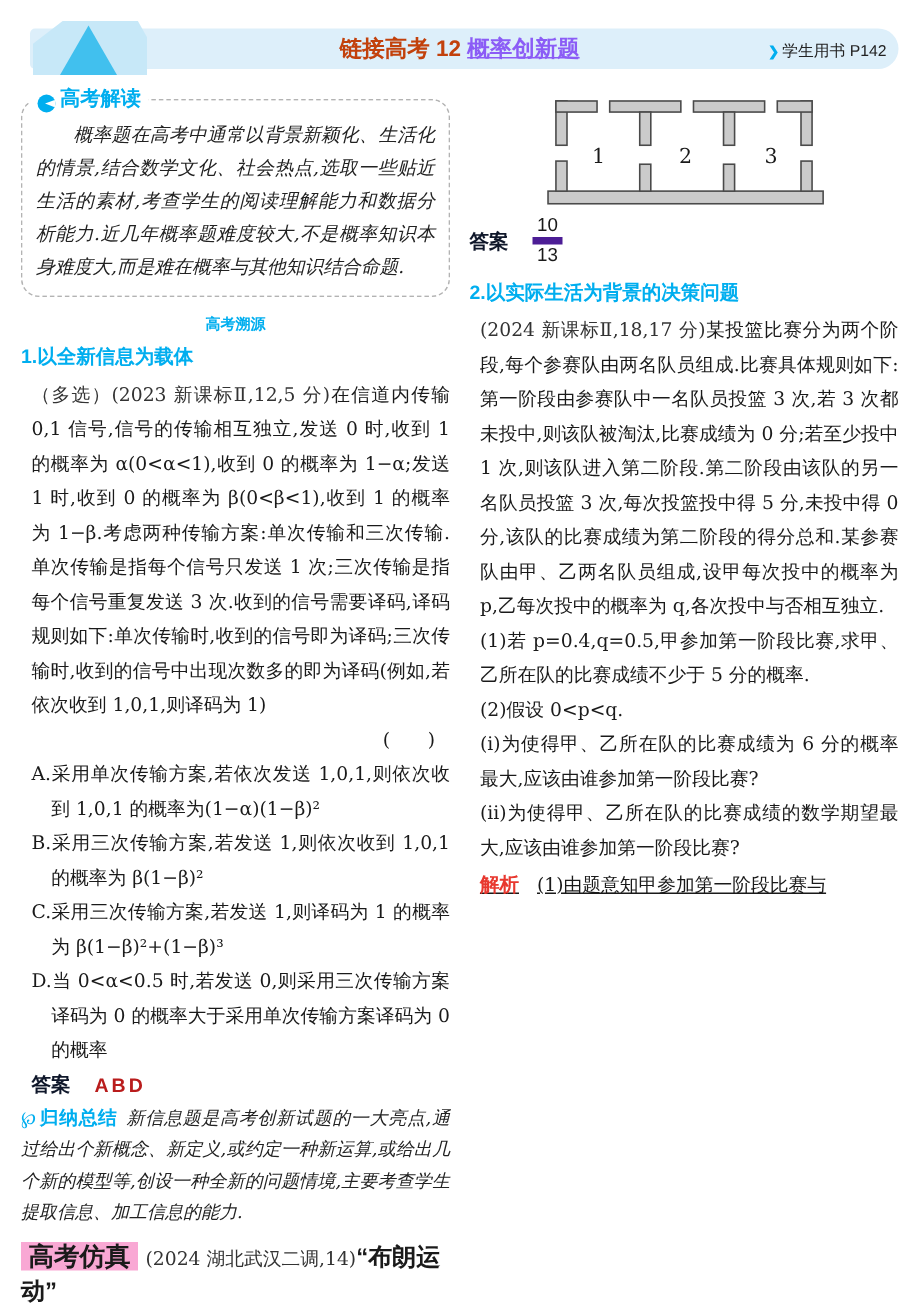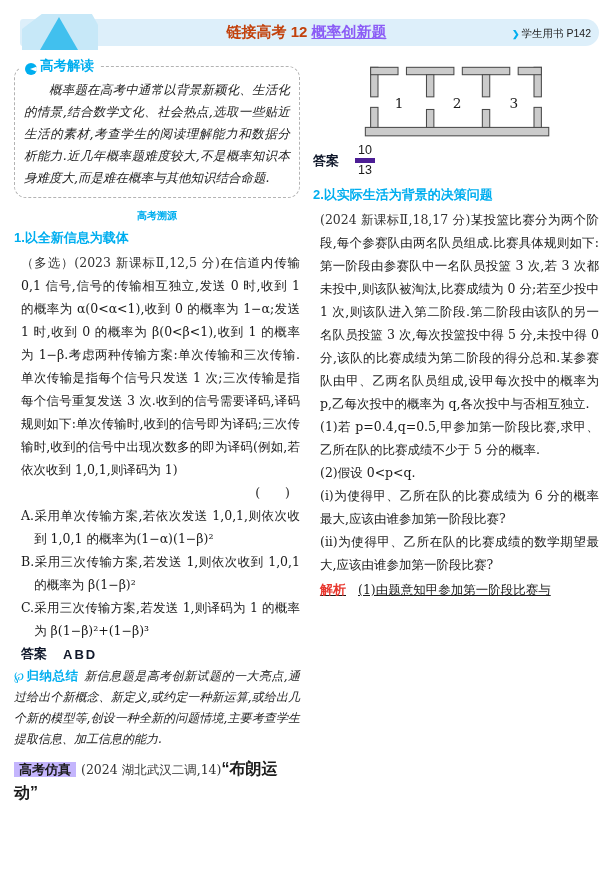--- a/index.html
+++ b/index.html
@@ -56,31 +56,31 @@
   
   .qtext { font-size:12.5px; line-height:23px; text-align:justify; margin:0; padding-left:7px; }
   .qtext-flush { padding-left:0; }
   .tag { color:#333; }
   .bracket { text-align:right; padding-right:10px; line-height:23px; font-size:12.5px; margin:0; }
   .option { font-size:12.5px; line-height:23px; text-align:justify; margin:0;
             padding-left:calc(7px + 1.05em); text-indent:-1.05em; }
   .answer-row { display:flex; align-items:center; gap:16px; padding-left:7px; margin:3px 0 2px;
                 font-family:"Liberation Sans",sans-serif; }
   .answer-label { color:#0f172a; font-weight:bold; font-size:13px; }
-  .answer-val { color:#0f172a; font-weight:bold; font-size:13px; letter-spacing:2px; }
+  .answer-val { color:#b91c1c; font-weight:bold; font-size:13px; letter-spacing:2px; }
 
   .guina { font-size:12px; line-height:21px; text-align:justify; font-style:italic;
            margin:3px 0 0 0; color:#222; }
   .guina-label { font-style:normal; color:#00aeef; font-weight:bold;
                  font-family:"Liberation Sans",sans-serif; font-size:12.5px; margin-right:6px; }
   .guina-icon { color:#00aeef; font-style:normal; margin-right:2px; }
 
   .fangzhen { margin-top:7px; font-size:12.5px; line-height:23px; }
-  .fangzhen-label { background:#c4b5fd; font-family:"Liberation Sans",sans-serif;
-                    font-weight:bold; font-size:13px; padding:0 5px; color:#1a1a1a;
+  .fangzhen-label { background:#f9a8d4; font-family:"Liberation Sans",sans-serif;
+                    font-weight:bold; font-size:17px; padding:0 5px; color:#1a1a1a;
                     margin-right:5px; }
   .brown-title { font-family:"Liberation Sans",sans-serif; font-weight:bold; font-size:16px; }
 
   
   .fig { display:flex; justify-content:center; margin:5px 0 4px; }
   .fig svg { display:block; }
   .fig text { font-size:13px; font-family:"DejaVu Serif",serif; fill:#1a1a1a; }
   .wall { fill:#cbcbcb; stroke:#4a4a4a; stroke-width:1; }
 
   
@@ -125,20 +125,21 @@
 
     <div class="subhead">1.以全新信息为载体</div>
 
     <p class="qtext"><span class="tag">（多选）(2023 新课标Ⅱ,12,5 分)</span><span>在信道内传输 0,1 信号,信号的传输相互独立,发送 0 时,收到 1 的概率为 α(0&lt;α&lt;1),收到 0 的概率为 1−α;发送 1 时,收到 0 的概率为 β(0&lt;β&lt;1),收到 1 的概率为 1−β.考虑两种传输方案:单次传输和三次传输.单次传输是指每个信号只发送 1 次;三次传输是指每个信号重复发送 3 次.收到的信号需要译码,译码规则如下:单次传输时,收到的信号即为译码;三次传输时,收到的信号中出现次数多的即为译码(例如,若依次收到 1,0,1,则译码为 1)</span></p>
 
     <p class="bracket">(　　)</p>
 
     <p class="option">A.采用单次传输方案,若依次发送 1,0,1,则依次收到 1,0,1 的概率为(1−α)(1−β)²</p>
     <p class="option">B.采用三次传输方案,若发送 1,则依次收到 1,0,1 的概率为 β(1−β)²</p>
     <p class="option">C.采用三次传输方案,若发送 1,则译码为 1 的概率为 β(1−β)²+(1−β)³</p>
+    <p class="option">D.当 0&lt;α&lt;0.5 时,若发送 0,则采用三次传输方案译码为 0 的概率大于采用单次传输方案译码为 0 的概率</p>
 
     <div class="answer-row">
       <span class="answer-label">答案</span>
       <span class="answer-val">ABD</span>
     </div>
 
     <p class="guina"><span class="guina-icon">℘</span><span class="guina-label">归纳总结</span><span>新信息题是高考创新试题的一大亮点,通过给出个新概念、新定义,或约定一种新运算,或给出几个新的模型等,创设一种全新的问题情境,主要考查学生提取信息、加工信息的能力.</span></p>
 
     <p class="fangzhen"><span class="fangzhen-label">高考仿真</span><span class="tag">(2024 湖北武汉二调,14)</span><span class="brown-title">“布朗运动”</span></p>
 

